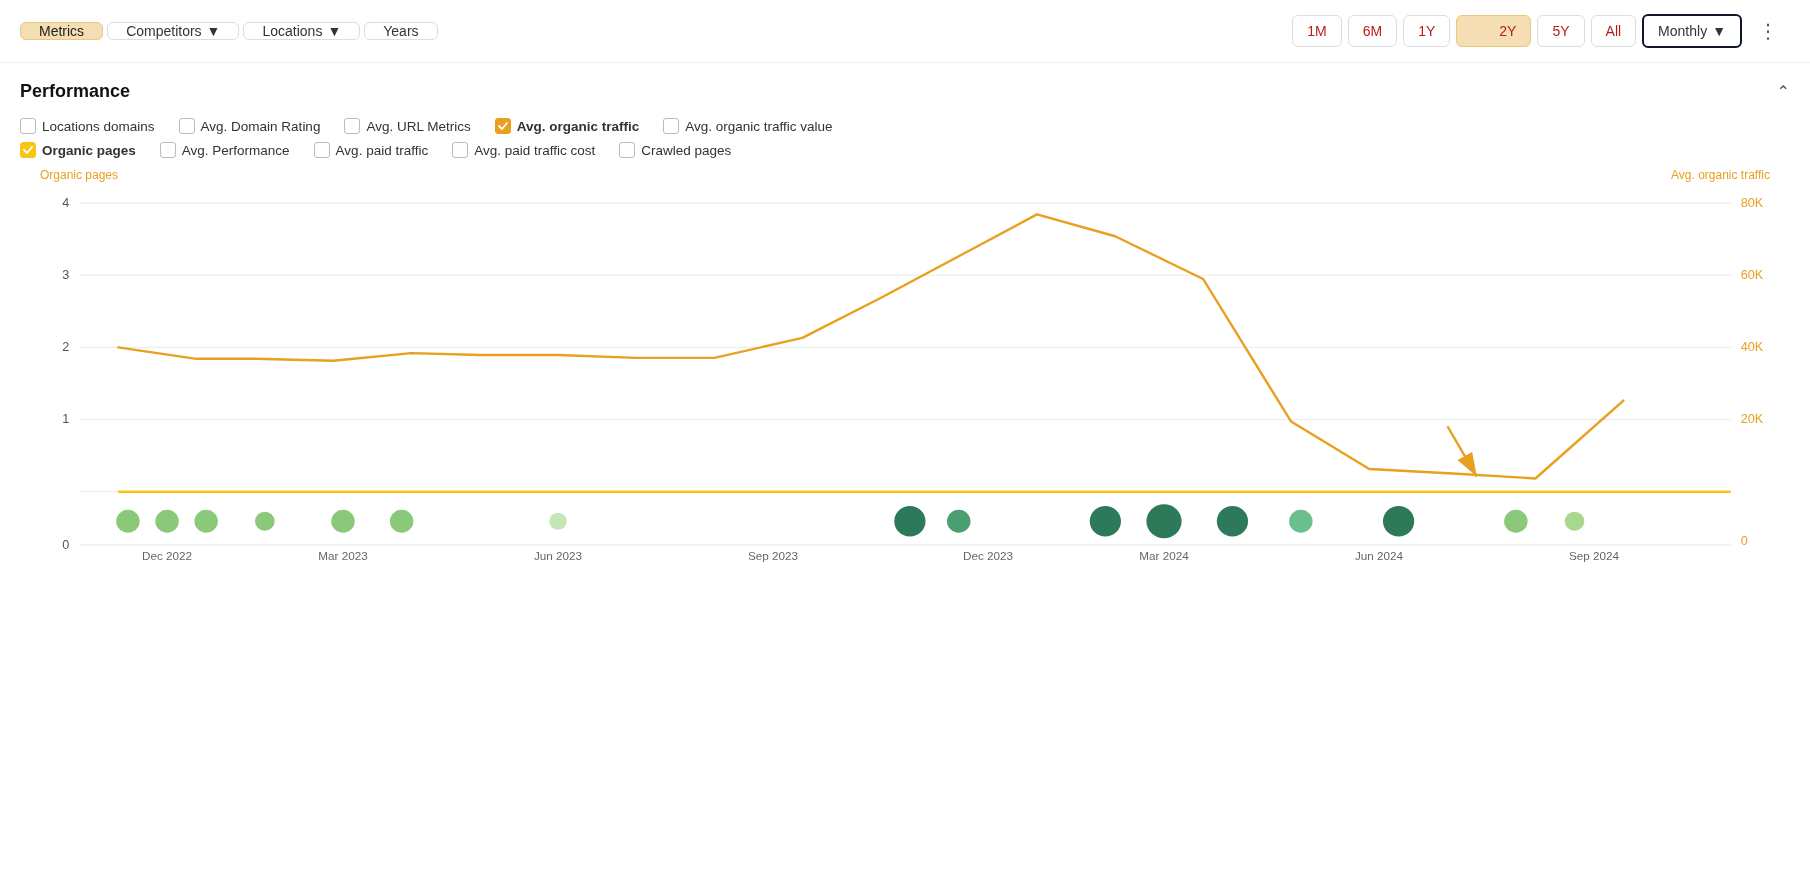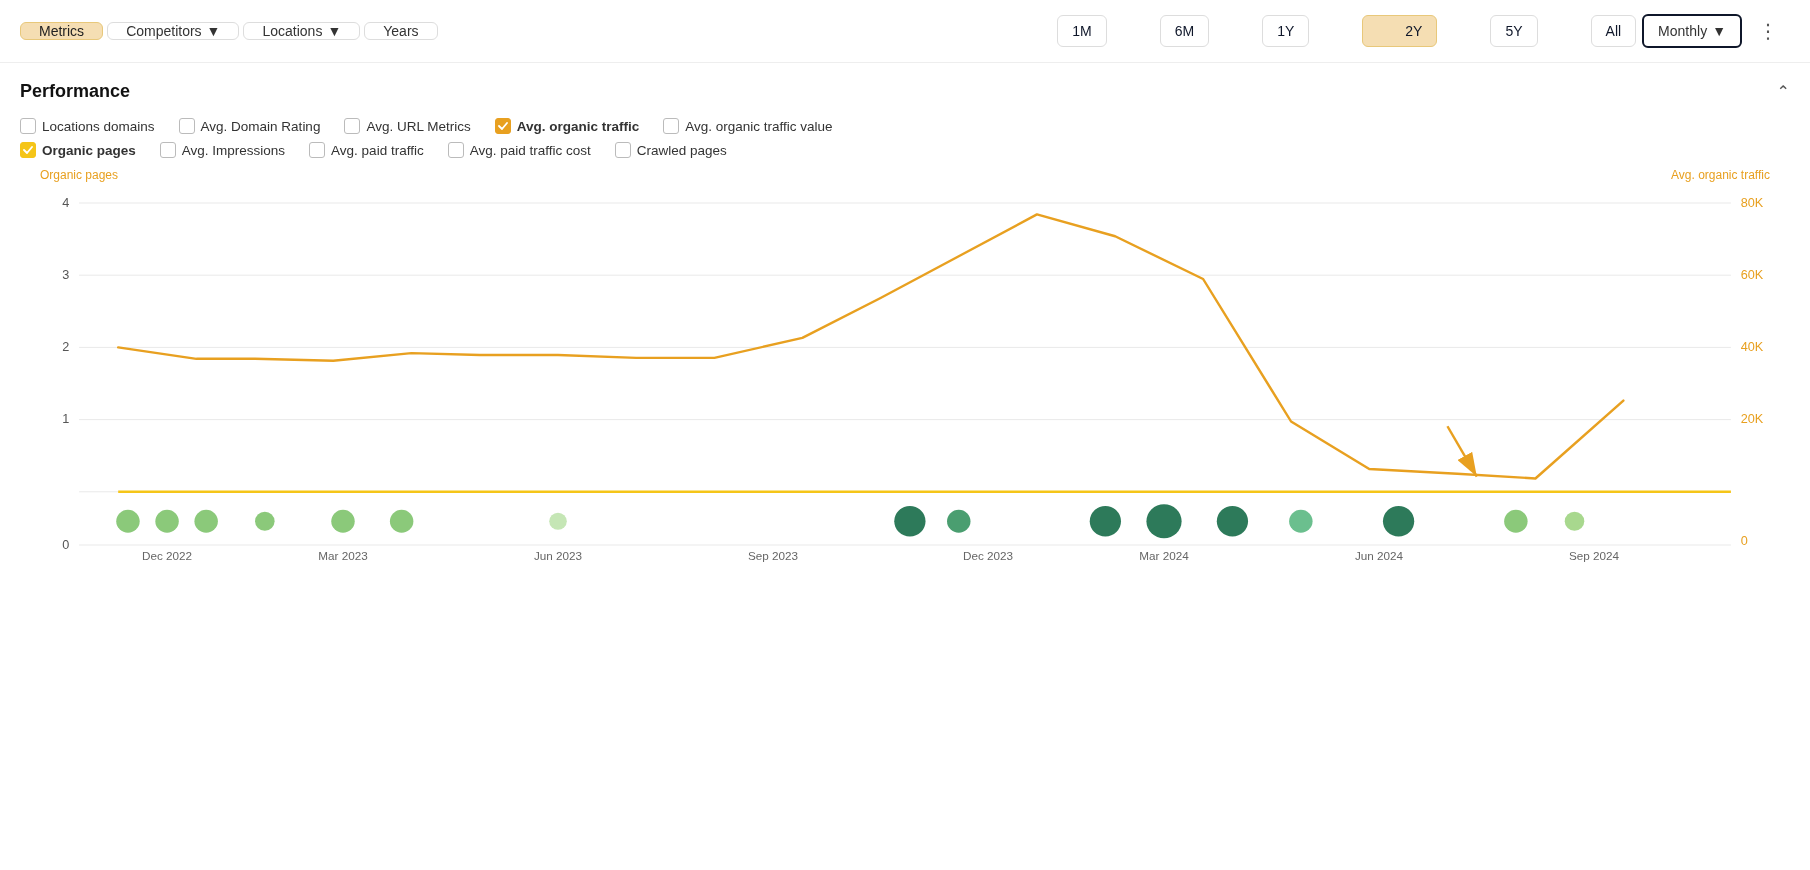--- a/index.html
+++ b/index.html
@@ -33,22 +33,21 @@
       color: #222;
     }
 
     .range-btn {
       padding: 7px 14px;
       border: 1px solid #ddd;
       border-radius: 6px;
       background: #fff;
       cursor: pointer;
       font-size: 14px;
-      color: #0f172a;
-      margin-left: 47px;
+      color: #b91c1c;
     }
     .range-btn.active {
       background: #f5deb3;
       border-color: #e8c87a;
       font-weight: 400;
       padding-left: 42px;
     }
 
     .monthly-btn {
       padding: 7px 14px;
@@ -236,21 +235,21 @@
       <div class="checkbox checked-yellow">
         <svg width="10" height="8" viewBox="0 0 10 8">
             <polyline points="1,4 4,7 9,1" fill="none" stroke="#fff" stroke-width="1.8" stroke-linecap="round" stroke-linejoin="round"></polyline>
           </svg>
       </div>
       <span>Organic pages</span>
     </label>
 
     <label class="metric-item">
       <div class="checkbox"></div>
-      <span>Avg. Impressions</span>
+      <span>Avg. Performance</span>
     </label>
 
     <label class="metric-item">
       <div class="checkbox"></div>
       <span>Avg. paid traffic</span>
     </label>
 
     <label class="metric-item">
       <div class="checkbox"></div>
       <span>Avg. paid traffic cost</span>

